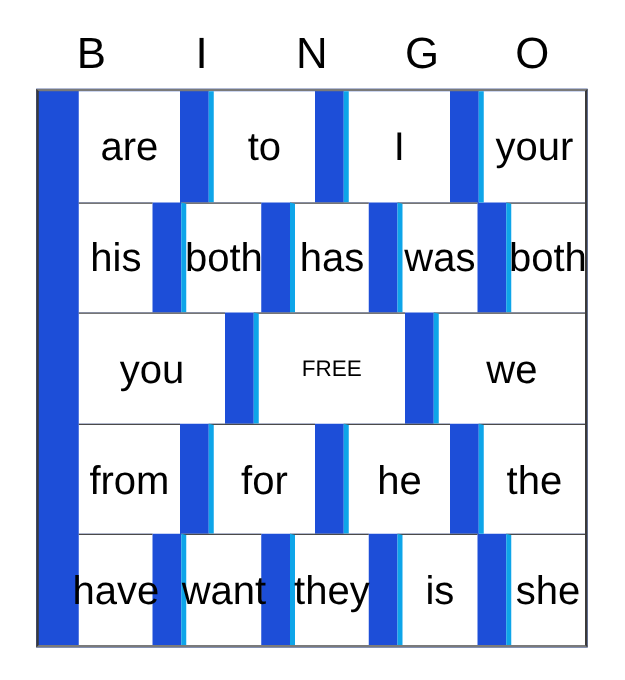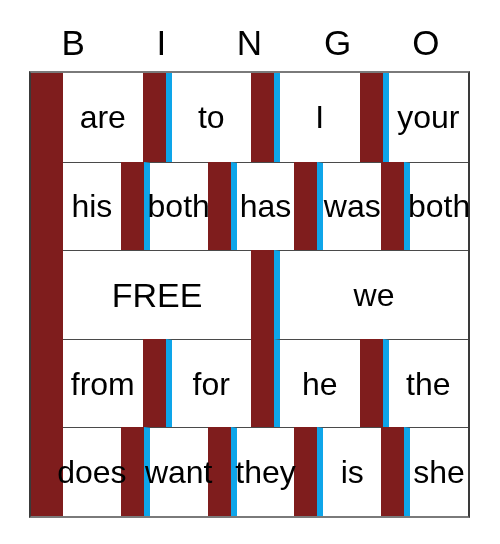--- a/index.html
+++ b/index.html
@@ -41,21 +41,21 @@
   }
 
   
   .grid {
     width: 441px;
     border-top: 2px solid #7a7a7a;
     border-left: 2px solid #3a3a3a;
     border-right: 2px solid #3a3a3a;
     border-bottom: 2px solid #7a7a7a;
     box-sizing: border-box;
-    background: #7f1d1d;
+    background: #1d4ed8;
     padding-left: 32px;
   }
   .grid-row {
     display: flex;
     height: 88.6px;
   }
   .grid-row + .grid-row .cell {
     border-top: 1px solid #4a4a4a;
   }
   .cell {
@@ -65,25 +65,25 @@
     align-items: center;
     justify-content: center;
     box-sizing: border-box;
     font-size: 32px;
     line-height: 1;
     white-space: nowrap;
     background: #ffffff;
     color: #000000;
   }
   .cell + .cell {
-    border-left: 6px solid #0ea5e9;
+    border-left: 4px solid #0ea5e9;
     margin-left: 23px;
   }
   .cell.free {
-    font-size: 34px;
+    font-size: 18px;
   }
 </style>
 </head>
 <body>
 
 <div class="card">
 
   <div class="header-row">
     <div class="header-cell">B</div>
     <div class="header-cell">I</div>
@@ -103,33 +103,34 @@
 
     <div class="grid-row">
       <div class="cell">his</div>
       <div class="cell">both</div>
       <div class="cell">has</div>
       <div class="cell">was</div>
       <div class="cell">both</div>
     </div>
 
     <div class="grid-row">
+      <div class="cell">you</div>
       <div class="cell free">FREE</div>
       <div class="cell">we</div>
     </div>
 
     <div class="grid-row">
       <div class="cell">from</div>
       <div class="cell">for</div>
       <div class="cell">he</div>
       <div class="cell">the</div>
     </div>
 
     <div class="grid-row">
-      <div class="cell">does</div>
+      <div class="cell">have</div>
       <div class="cell">want</div>
       <div class="cell">they</div>
       <div class="cell">is</div>
       <div class="cell">she</div>
     </div>
 
   </div>
 </div>
 
 </body></html>

